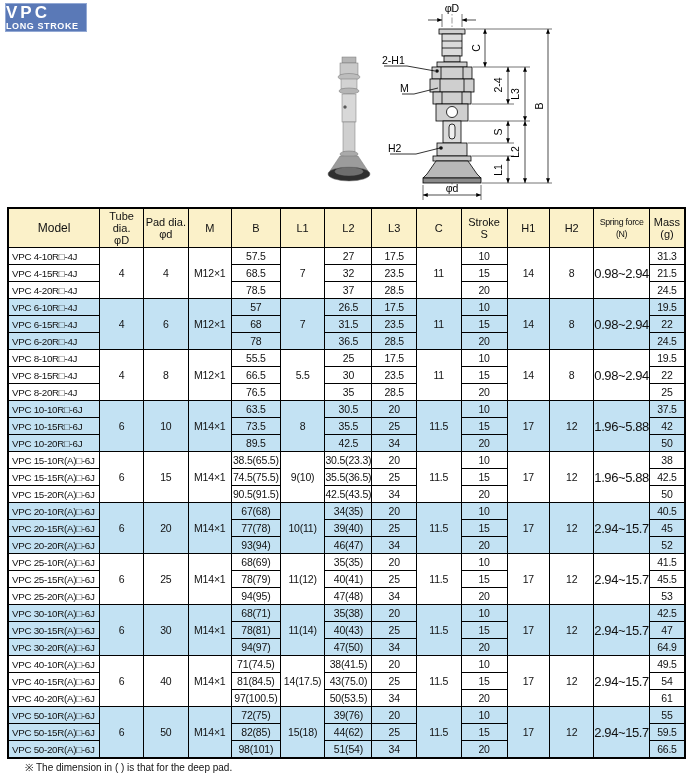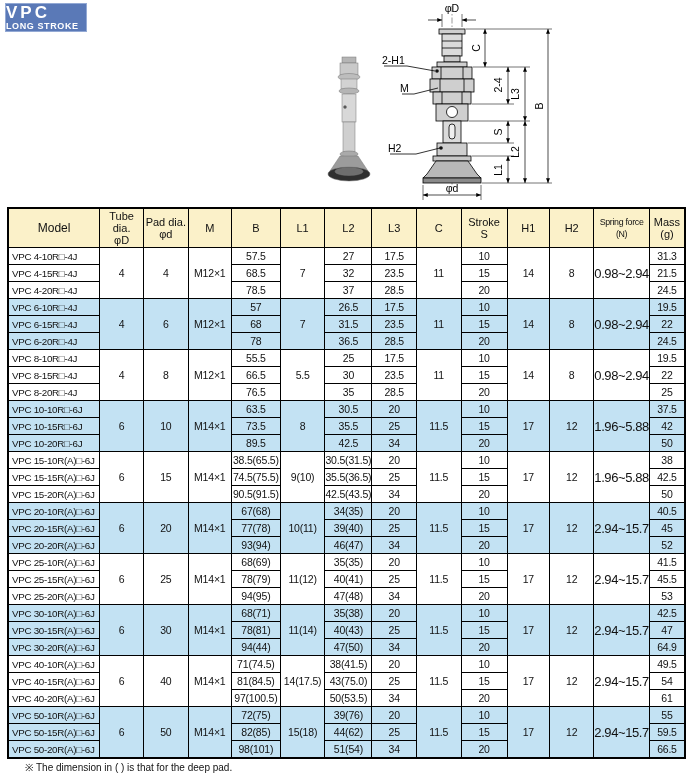--- a/index.html
+++ b/index.html
@@ -345,21 +345,21 @@
           <td>20</td>
           <td>50</td>
         </tr>
         <tr>
           <td class="model">VPC 15-10R(A)□-6J</td>
           <td rowspan="3">6</td>
           <td rowspan="3">15</td>
           <td rowspan="3">M14×1</td>
           <td>38.5(65.5)</td>
           <td rowspan="3">9(10)</td>
-          <td>30.5(31.5)</td>
+          <td>30.5(23.3)</td>
           <td>20</td>
           <td rowspan="3">11.5</td>
           <td>10</td>
           <td rowspan="3">17</td>
           <td rowspan="3">12</td>
           <td class="spring" rowspan="3">1.96~5.88</td>
           <td>38</td>
         </tr>
         <tr>
           <td class="model">VPC 15-15R(A)□-6J</td>
@@ -460,21 +460,21 @@
         <tr class="blue">
           <td class="model">VPC 30-15R(A)□-6J</td>
           <td>78(81)</td>
           <td>40(43)</td>
           <td>25</td>
           <td>15</td>
           <td>47</td>
         </tr>
         <tr class="blue">
           <td class="model">VPC 30-20R(A)□-6J</td>
-          <td>94(44)</td>
+          <td>94(97)</td>
           <td>47(50)</td>
           <td>34</td>
           <td>20</td>
           <td>64.9</td>
         </tr>
         <tr>
           <td class="model">VPC 40-10R(A)□-6J</td>
           <td rowspan="3">6</td>
           <td rowspan="3">40</td>
           <td rowspan="3">M14×1</td>

